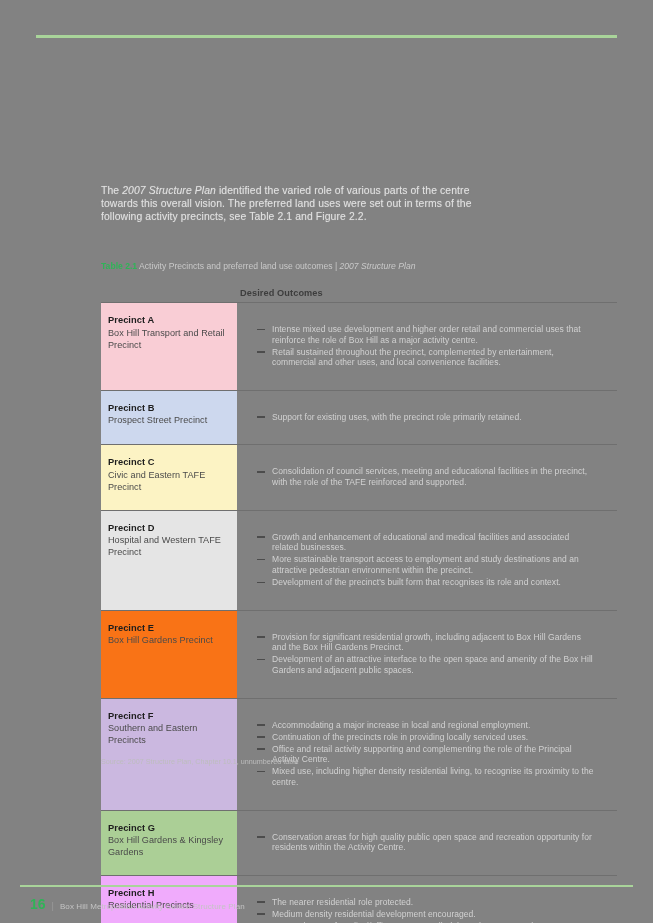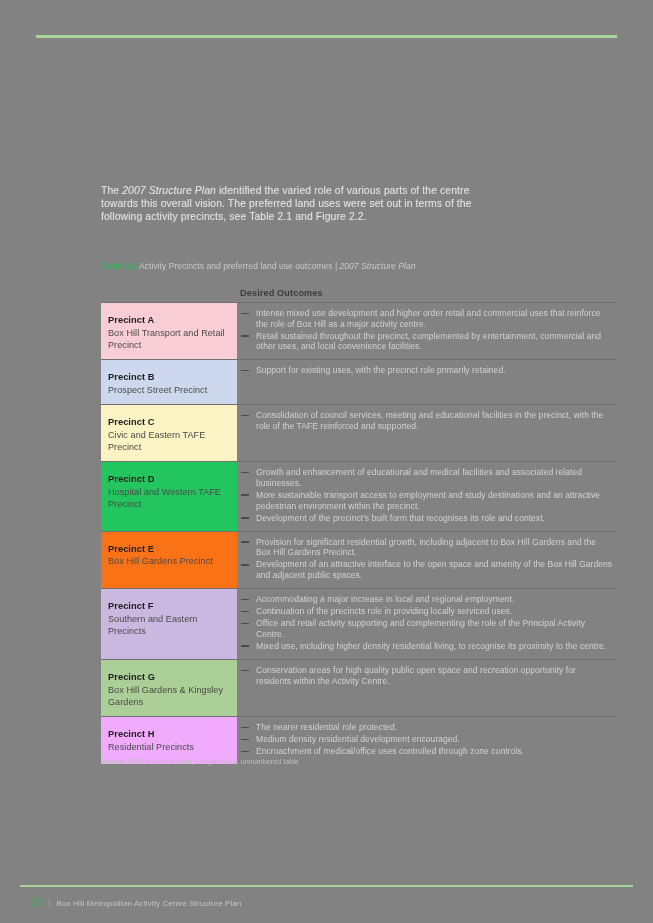--- a/index.html
+++ b/index.html
@@ -115,21 +115,21 @@
     line-height: 12.3px;
     letter-spacing: 0.05px;
   }
   .cell-right {
     flex: 1 1 auto;
     padding: 5px 4px 6px 4px;
     box-sizing: border-box;
   }
   .bullets {
     list-style: none;
-    margin: 0;
+    margin: 16px;
     padding: 0;
   }
   .bullets li {
     position: relative;
     padding-left: 15px;
     font-size: 8.5px;
     line-height: 10.6px;
     color: #d2d2d2;
     margin-bottom: 1.5px;
     filter: blur(0.55px);
@@ -143,21 +143,21 @@
     width: 8px;
     height: 1.6px;
     background: #4c4c4c;
     filter: none;
   }
 
   
   .fill-a { background: #f9cdd5; }
   .fill-b { background: #cdd8ee; }
   .fill-c { background: #fcf3c4; }
-  .fill-d { background: #22c55e; }
+  .fill-d { background: #e5e5e5; }
   .fill-e { background: #f97316; }
   .fill-f { background: #cbb8e0; }
   .fill-g { background: #abcf96; }
   .fill-h { background: #f0abfc; }
 
   .src-note {
     position: absolute;
     left: 101px;
     top: 757px;
     width: 400px;
@@ -171,22 +171,22 @@
   .footer {
     position: absolute;
     left: 30px;
     top: 896px;
     display: flex;
     align-items: baseline;
     gap: 6px;
     filter: blur(0.5px);
   }
   .footer-page {
-    font-size: 11px;
-    font-weight: normal;
+    font-size: 14px;
+    font-weight: bold;
     color: #2fb457;
     filter: blur(0.1px);
   }
   .footer-sep {
     font-size: 9px;
     color: #9a9a9a;
   }
   .footer-title {
     font-size: 8px;
     color: #c4c4c4;

